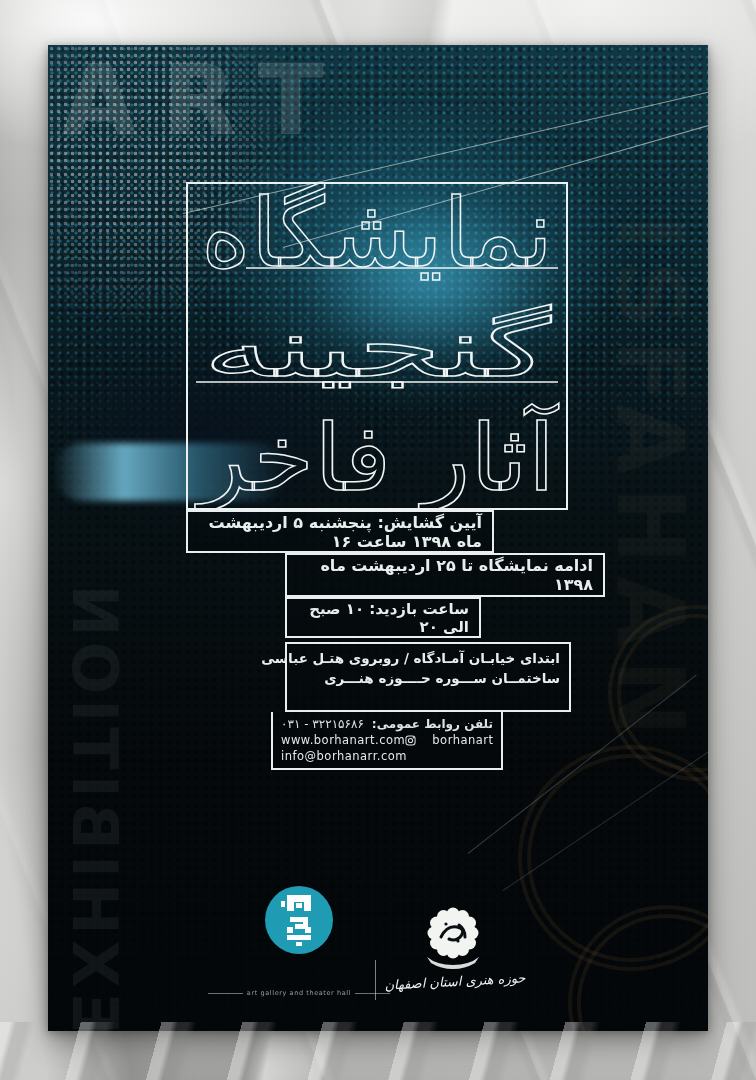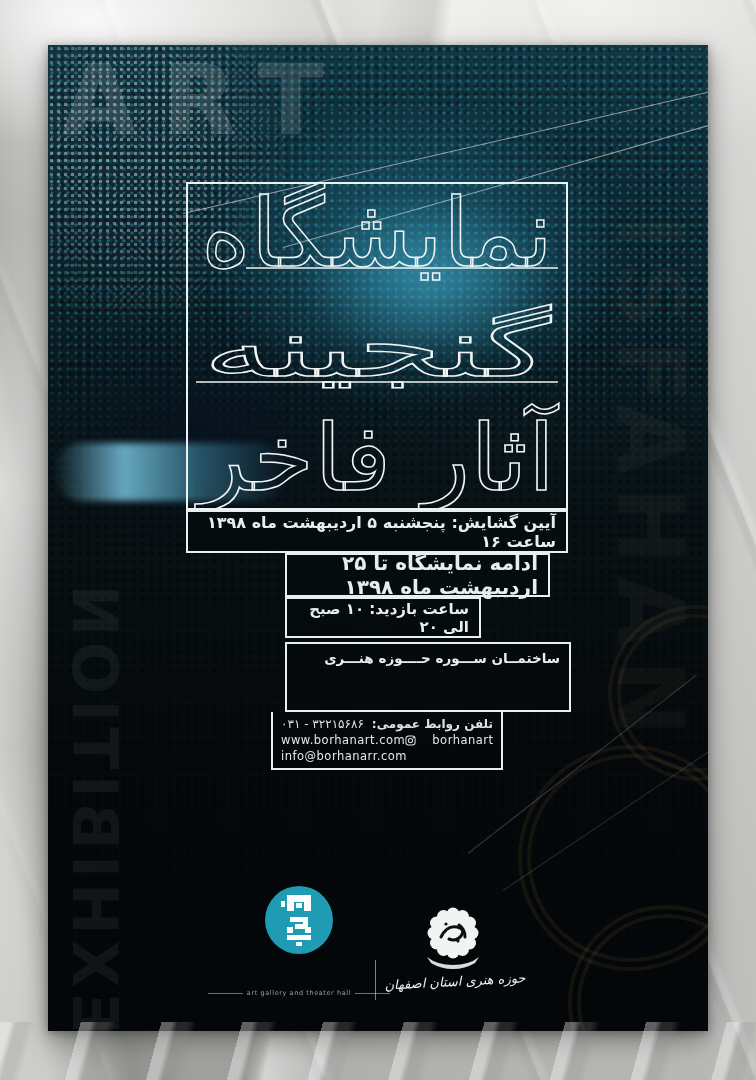--- a/index.html
+++ b/index.html
@@ -71,22 +71,22 @@
   
   .cal-box{position:absolute;left:138px;top:137px;width:382px;height:328px;
     box-sizing:border-box;border:2px solid #ecf1f1;z-index:5;}
   .cal-svg{width:100%;height:100%;display:block;}
   .cal-svg text{font-family:"DejaVu Sans",sans-serif;direction:rtl;}
 
   
   .info-row{position:absolute;box-sizing:border-box;border:2px solid #e9eeee;
     background:rgba(4,8,10,.45);color:#e8eded;display:flex;align-items:center;
     direction:rtl;padding:0 10px;font-weight:bold;z-index:5;}
-  .row-opening{left:138px;top:465px;width:382px;height:43px;font-size:16px;}
-  .row-duration{left:237px;top:508px;width:265px;height:44px;font-size:20px;align-items:center;}
+  .row-opening{left:138px;top:465px;width:308px;height:43px;font-size:16px;}
+  .row-duration{left:237px;top:508px;width:320px;height:44px;font-size:16px;align-items:center;}
   .row-hours{left:237px;top:552px;width:196px;height:41px;font-size:15px;}
   .address-box{left:237px;top:597px;width:286px;height:70px;font-size:13.5px;
     line-height:1.45;display:block;padding:5px 9px;}
   .address-box div{white-space:nowrap;}
   .contact-box{position:absolute;left:223px;top:667px;width:232px;height:58px;
     box-sizing:border-box;border:2px solid #e9eeee;border-top:none;
     background:rgba(4,8,10,.45);z-index:5;color:#dde3e3;
     display:flex;flex-direction:column;justify-content:space-evenly;padding:3px 8px;}
   .c-line{display:flex;justify-content:space-between;align-items:center;font-size:11.5px;}
   .c-phone .lbl{direction:rtl;font-weight:bold;font-size:12px;}
@@ -151,20 +151,21 @@
       <span>آیین گشایش: پنجشنبه ۵ اردیبهشت ماه ۱۳۹۸ ساعت ۱۶</span>
     </div>
     <div class="info-row row-duration">
       <span>ادامه نمایشگاه تا ۲۵ اردیبهشت ماه ۱۳۹۸</span>
     </div>
     <div class="info-row row-hours">
       <span>ساعت بازدید: ۱۰ صبح الی ۲۰</span>
     </div>
 
     <div class="info-row address-box">
+      <div>ابتدای خیابـان آمـادگاه / روبروی هتـل عباسی</div>
       <div>ساختمــان ســـوره حــــوزه هنـــری</div>
     </div>
 
     <div class="contact-box">
       <div class="c-line c-phone">
         <span class="num">۰۳۱ - ۳۲۲۱۵۶۸۶</span>
         <span class="lbl">تلفن روابط عمومی:</span>
       </div>
       <div class="c-line">
         <span class="latin">www.borhanart.com</span>

